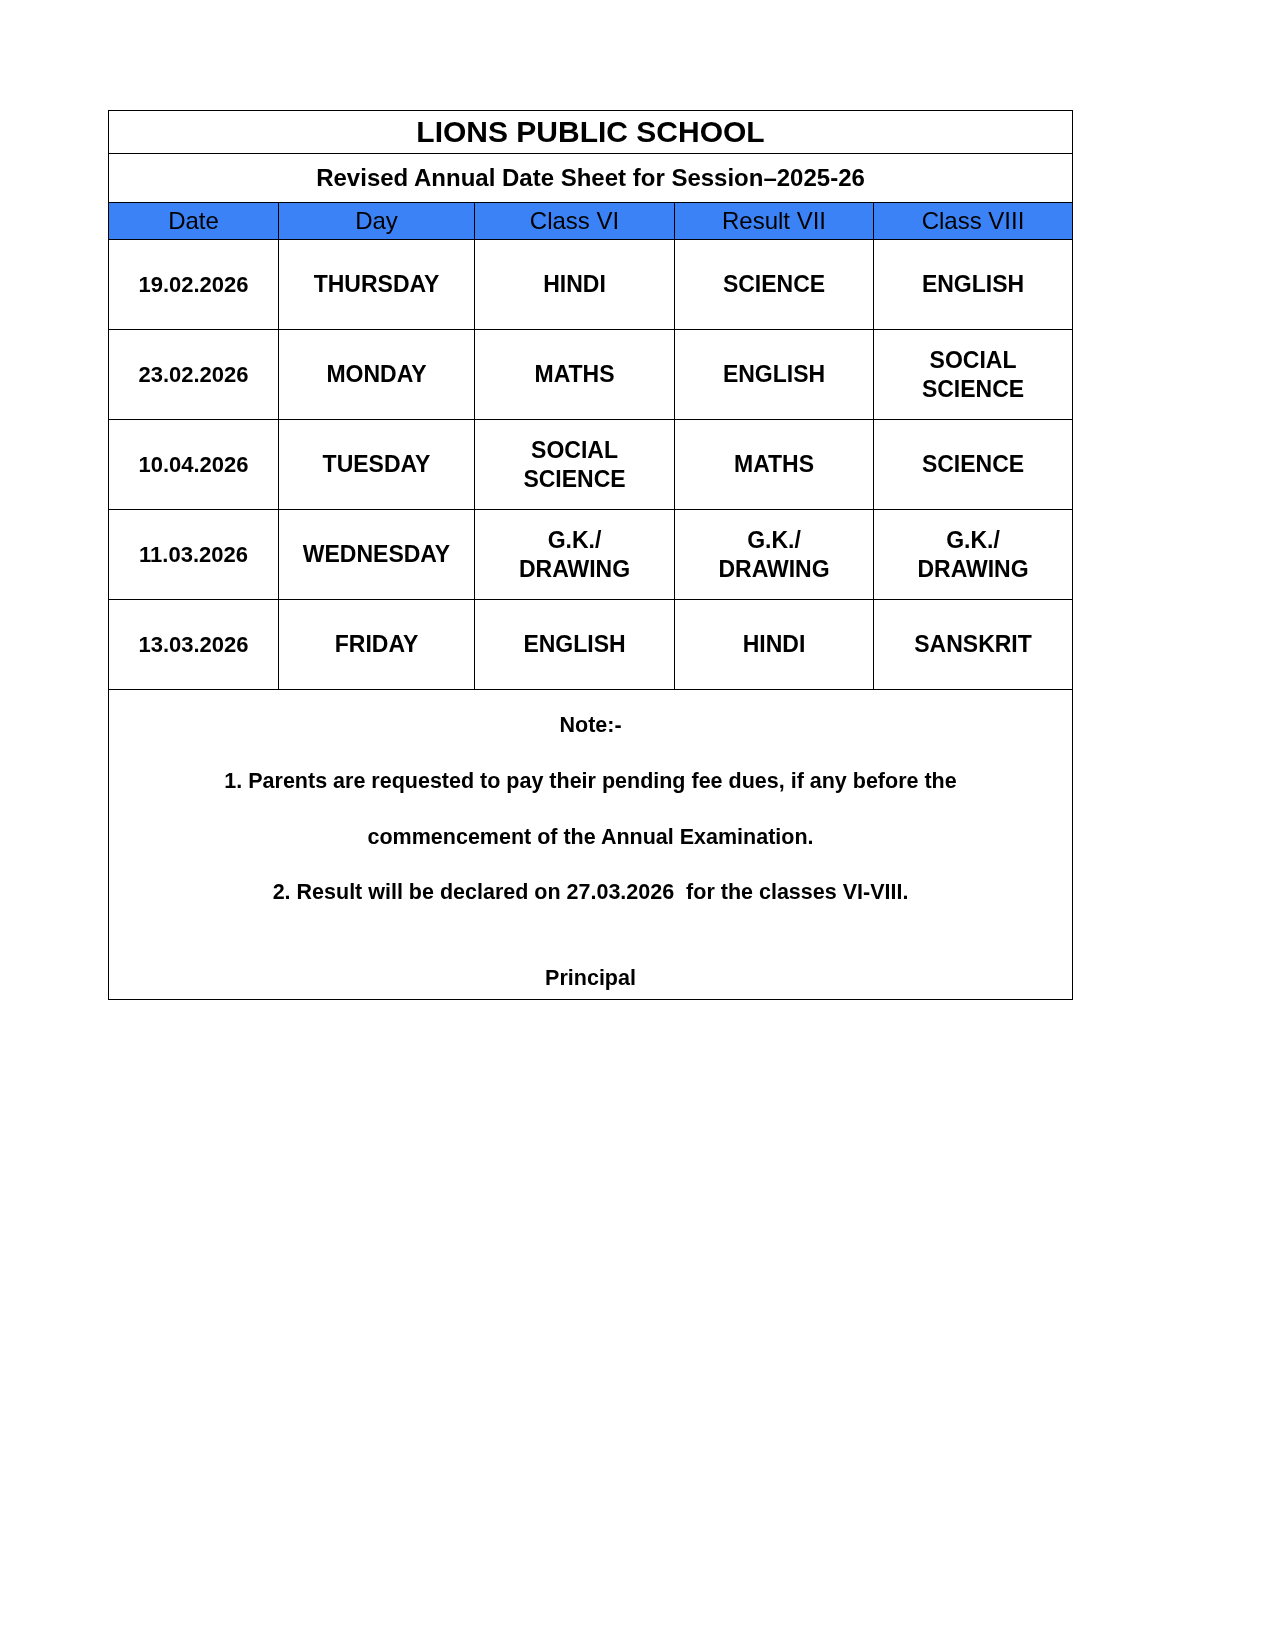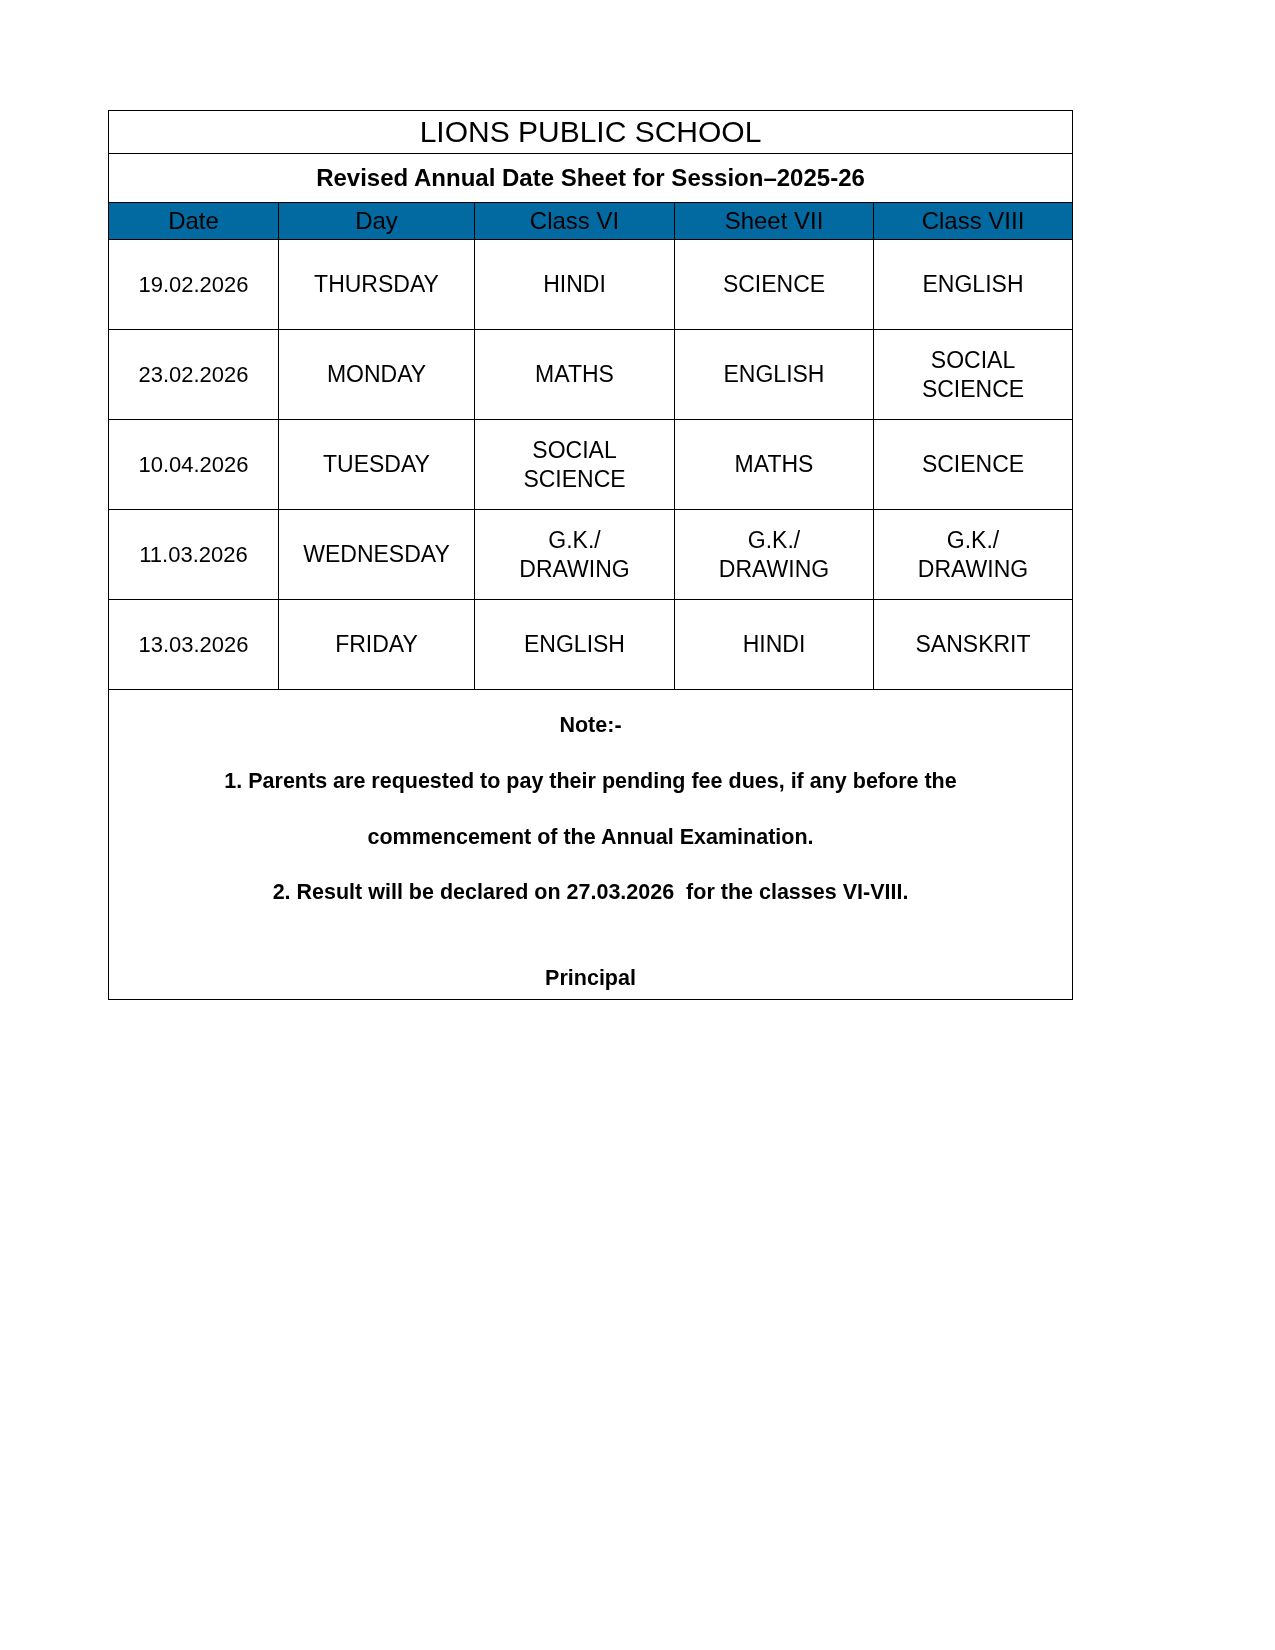--- a/index.html
+++ b/index.html
@@ -33,47 +33,47 @@
     border: 1.5px solid #000000;
     padding: 0;
     vertical-align: middle;
     text-align: center;
   }
 
   
   .title-row td {
     height: 42px;
     font-size: 30px;
-    font-weight: normal;
+    font-weight: bold;
     letter-spacing: 0px;
     line-height: 1.05;
     margin-left: 36px;
   }
   .subtitle-row td {
     height: 48px;
     font-size: 24px;
     font-weight: bold;
     line-height: 1.05;
     margin-left: 36px;
   }
 
   
   .head-row td {
     height: 36px;
-    background: #0369a1;
+    background: #3b82f6;
     font-size: 24px;
     font-weight: normal;
     line-height: 1.05;
   }
 
   
   .data-row td {
     height: 89px;
     font-size: 23px;
-    font-weight: normal;
+    font-weight: bold;
     line-height: 1.25;
   }
   .data-row td.cell-date {
     font-size: 22px;
   }
 
   .cell-multi span {
     display: block;
   }
 
@@ -124,21 +124,21 @@
         <td colspan="5">LIONS PUBLIC SCHOOL</td>
       </tr>
       <tr class="subtitle-row">
         <td colspan="5">Revised Annual Date Sheet for Session–2025-26</td>
       </tr>
 
       <tr class="head-row">
         <td>Date</td>
         <td>Day</td>
         <td>Class VI</td>
-        <td>Sheet VII</td>
+        <td>Result VII</td>
         <td>Class VIII</td>
       </tr>
 
       <tr class="data-row">
         <td class="cell-date">19.02.2026</td>
         <td>THURSDAY</td>
         <td class="cell-multi">
           <span>HINDI</span>
           <span></span>
         </td>

